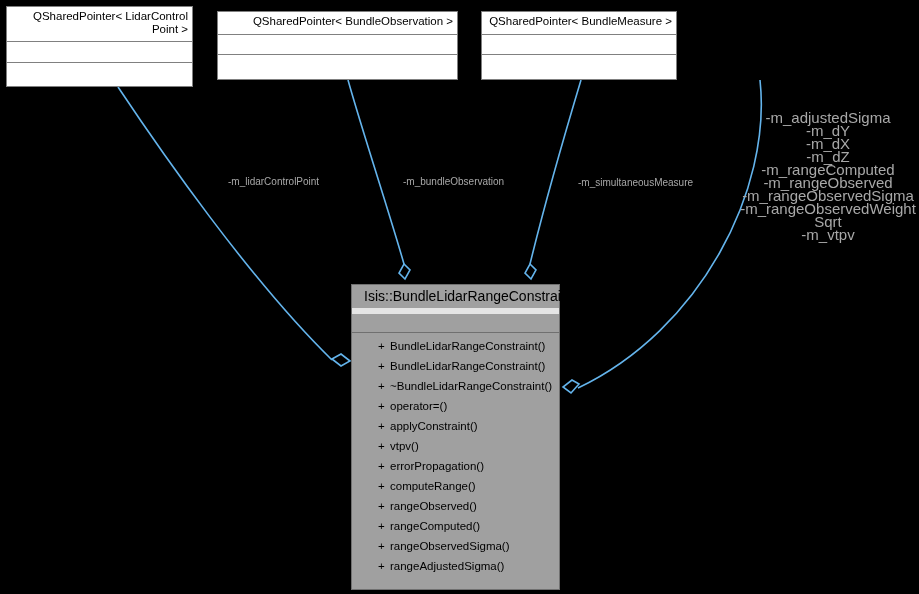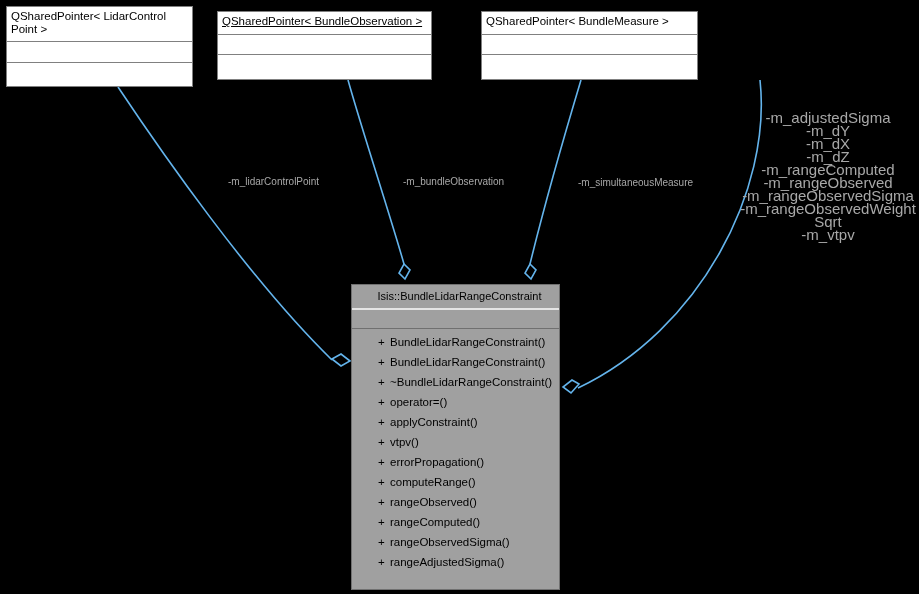--- a/index.html
+++ b/index.html
@@ -27,21 +27,21 @@
   .node {
     position: absolute;
     box-sizing: border-box;
     background: #ffffff;
     border: 1px solid #808080;
     font-size: 11.5px;
     color: #000000;
   }
   .node .title {
     box-sizing: border-box;
-    text-align: left;
+    text-align: right;
     padding: 3px 4px;
     line-height: 13px;
     border-bottom: 1px solid #808080;
     white-space: normal;
   }
   .node .compartment {
     box-sizing: border-box;
     border-bottom: 1px solid #808080;
   }
   .node .compartment.last {
@@ -54,22 +54,22 @@
     background: #a0a0a0;
     border: 1px solid #707070;
     font-size: 11.5px;
     color: #000000;
   }
   .node-main .title {
     box-sizing: border-box;
     text-align: center;
     padding: 4px 4px 5px 12px;
     line-height: 14px;
-    border-bottom: 2px solid #e5e5e5;
-    font-size: 11px;
+    border-bottom: 6px solid #e5e5e5;
+    font-size: 14px;
   }
   .node-main .attrs {
     box-sizing: border-box;
     height: 19px;
     border-bottom: 1px solid #707070;
   }
   .node-main .methods {
     box-sizing: border-box;
     padding: 3px 0 4px 0;
   }
@@ -124,27 +124,27 @@
 
   <div class="node" style="left:6px; top:6px; width:187px; height:81px;">
     <div class="title" style="height:35px;">
       <span>QSharedPointer&lt; LidarControl</span><br>
       <span>Point &gt;</span>
     </div>
     <div class="compartment" style="height:21px;"></div>
     <div class="compartment last" style="height:23px;"></div>
   </div>
 
-  <div class="node" style="left:217px; top:11px; width:215px; height:69px;text-decoration:underline;">
+  <div class="node" style="left:217px; top:11px; width:241px; height:69px;">
     <div class="title" style="height:23px;">QSharedPointer&lt; BundleObservation &gt;</div>
     <div class="compartment" style="height:20px;"></div>
     <div class="compartment last" style="height:24px;"></div>
   </div>
 
-  <div class="node" style="left:481px; top:11px; width:217px; height:69px;">
+  <div class="node" style="left:481px; top:11px; width:196px; height:69px;">
     <div class="title" style="height:23px;">QSharedPointer&lt; BundleMeasure &gt;</div>
     <div class="compartment" style="height:20px;"></div>
     <div class="compartment last" style="height:24px;"></div>
   </div>
 
 
   <div class="edge-label" style="left:228px; top:175px;">-m_lidarControlPoint</div>
 
   <div class="edge-label" style="left:403px; top:175px;">-m_bundleObservation</div>
 

